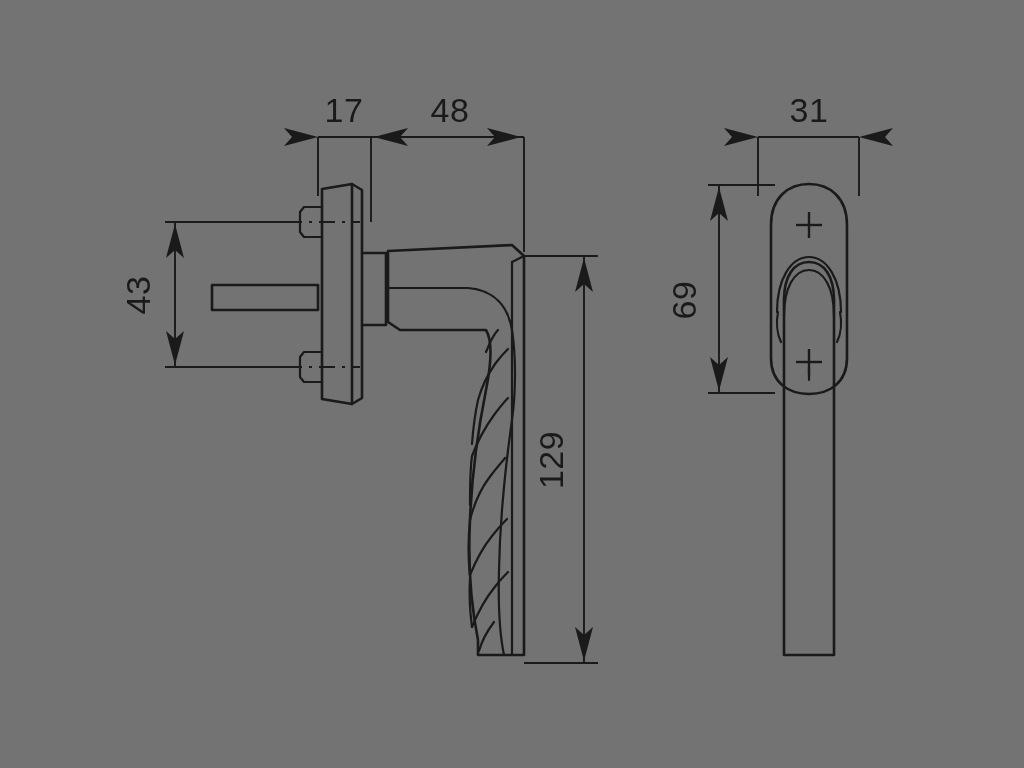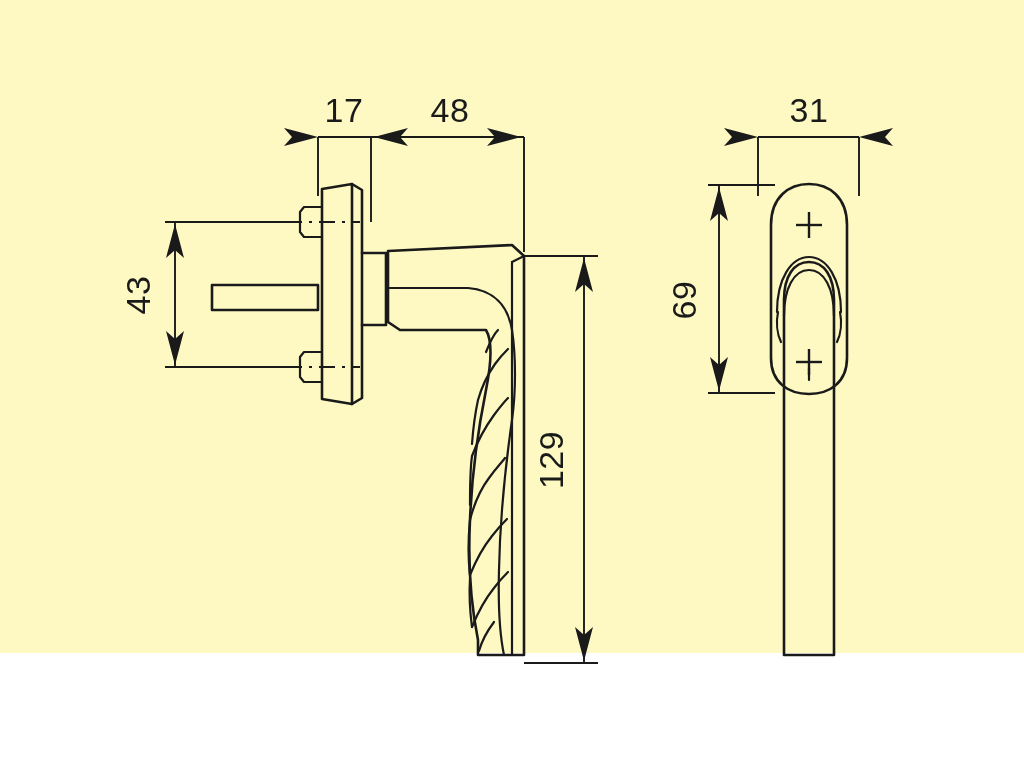--- a/index.html
+++ b/index.html
@@ -10,22 +10,22 @@
   }
   body {
     width: 1024px;
     height: 768px;
     overflow: hidden;
     font-family: "Liberation Sans", sans-serif;
   }
   #drawing-root {
     position: relative;
     width: 1024px;
-    height: 653px;
-    background: #fef9c3;
+    height: 768px;
+    background: #737373;
   }
   svg#tech-drawing {
     display: block;
     width: 1024px;
     height: 768px;
   }
   .outline {
     fill: none;
     stroke: #1a1a1a;
     stroke-width: 2.6;

